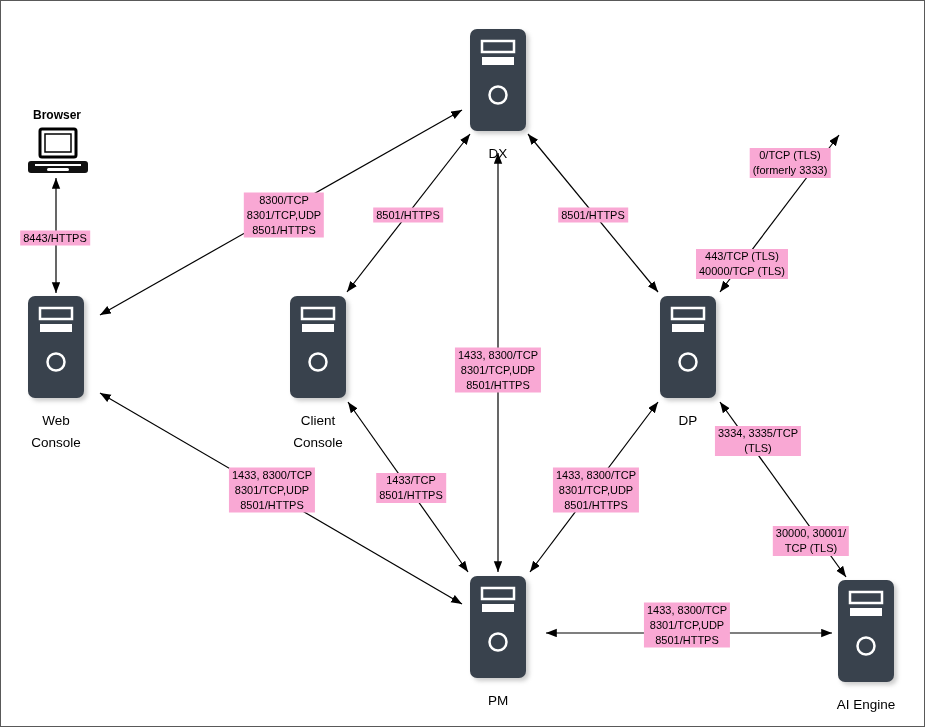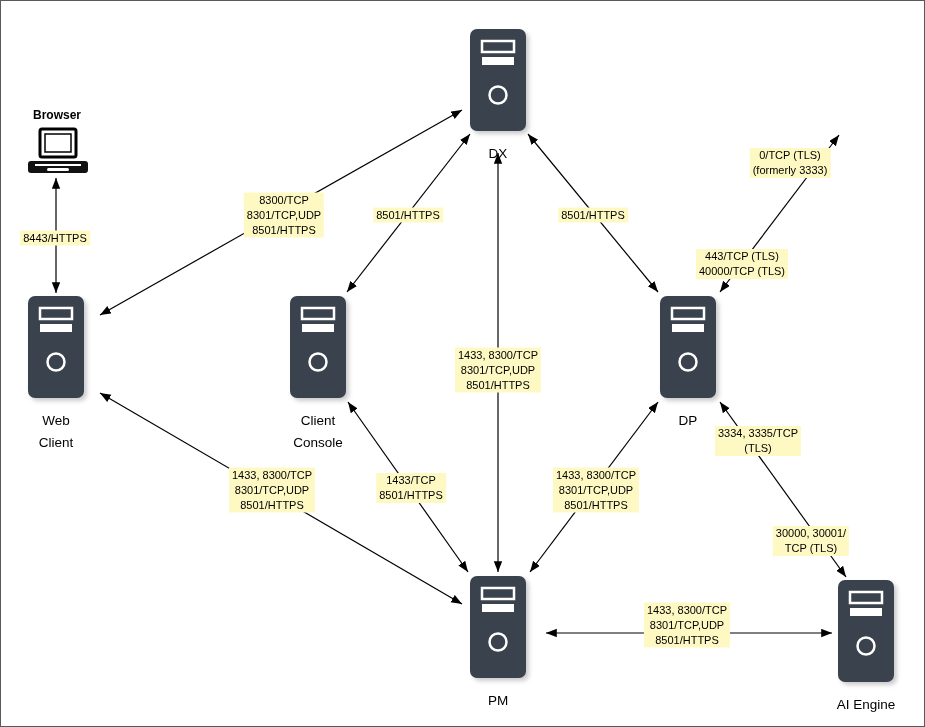--- a/index.html
+++ b/index.html
@@ -21,21 +21,21 @@
   .node-label {
     margin-top:11px; text-align:center; white-space:pre-line;
     font-size:13.5px; line-height:22px;
   }
   .node-label.small { font-size:12px; line-height:15px; margin:0 0 4px 0;font-weight:bold; }
 
   .edge-label {
     position:absolute; transform:translate(-50%,-50%);
     white-space:pre-line; text-align:center;
     font-size:11px; line-height:15px;
-    background:#fef9c3; padding:0 3px;
+    background:#f9a8d4; padding:0 3px;
   }
 </style>
 </head>
 <body>
 
 <div class="canvas">
 
   <svg class="arrows" width="925" height="727" viewBox="0 0 925 727">
     <defs>
       <marker id="ah" markerWidth="10" markerHeight="8" refX="9" refY="3.5" orient="auto-start-reverse">
@@ -107,21 +107,21 @@
 
 
   <div class="node" style="left:-5px;top:294px">
     <svg class="server-icon" width="58" height="104" viewBox="0 0 58 104">
       <rect x="1" y="1" width="56" height="102" rx="7" fill="#39424D"></rect>
       <rect x="13" y="13" width="32" height="11" fill="none" stroke="#fff" stroke-width="2.5"></rect>
       <rect x="13" y="29" width="32" height="8" fill="#fff"></rect>
       <circle cx="29" cy="67" r="8.5" fill="none" stroke="#fff" stroke-width="2.5"></circle>
     </svg>
     <div class="node-label">Web
-Client</div>
+Console</div>
   </div>
 
   <div class="node" style="left:257px;top:294px">
     <svg class="server-icon" width="58" height="104" viewBox="0 0 58 104">
       <rect x="1" y="1" width="56" height="102" rx="7" fill="#39424D"></rect>
       <rect x="13" y="13" width="32" height="11" fill="none" stroke="#fff" stroke-width="2.5"></rect>
       <rect x="13" y="29" width="32" height="8" fill="#fff"></rect>
       <circle cx="29" cy="67" r="8.5" fill="none" stroke="#fff" stroke-width="2.5"></circle>
     </svg>
     <div class="node-label">Client

